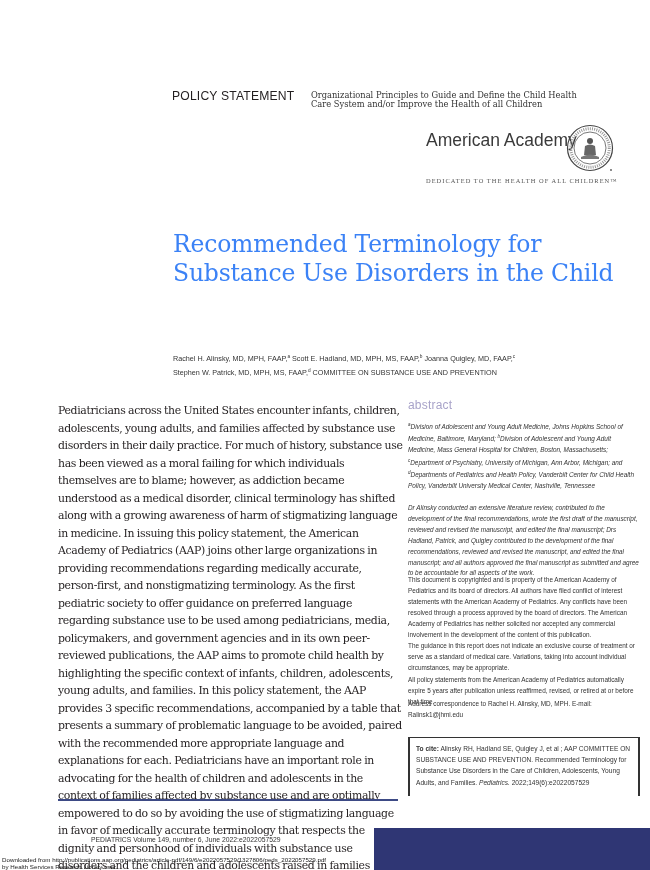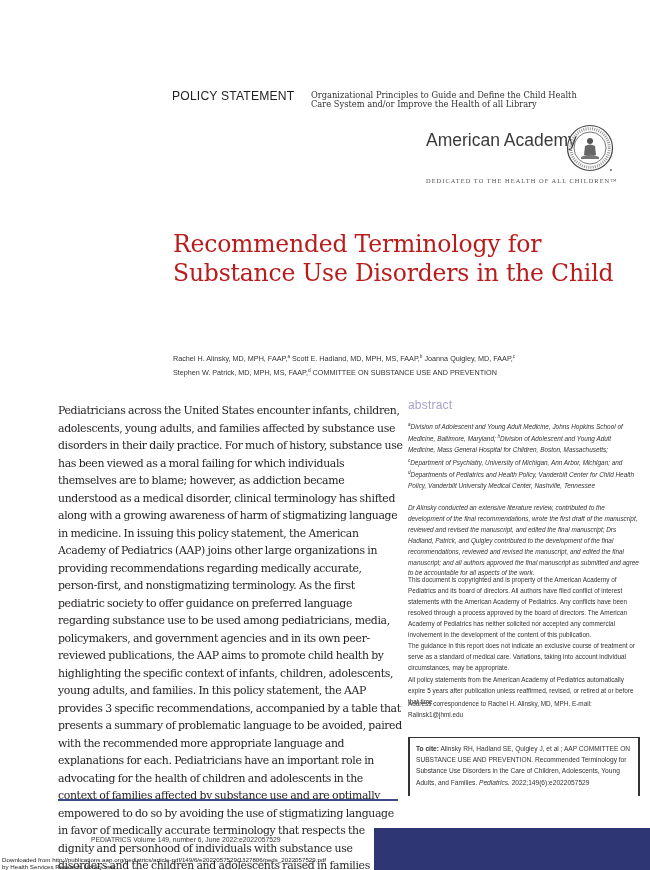--- a/index.html
+++ b/index.html
@@ -8,21 +8,21 @@
 
     
     #policy-label { left: 172px; top: 88px; font-family: "Liberation Sans", sans-serif; font-size: 13.5px; letter-spacing: 0.2px; color: #231f20; transform: scaleX(0.9); transform-origin: left top; white-space: nowrap; }
     #policy-sub { left: 287px; top: 91px; font-family: "DejaVu Serif", serif; font-size: 8.3px; line-height: 9px; color: #333; white-space: nowrap; padding-left: 24px; }
 
     #aap-name { left: 426px; top: 131px; font-family: Liberation Sans, sans-serif; font-size: 17.5px; line-height: 19px; color: #3a3a3a; }
     #aap-tagline { left: 426px; top: 177px; font-family: "Liberation Serif", serif; font-size: 6.4px; letter-spacing: 1.05px; color: #555; white-space: nowrap; }
     #aap-seal { left: 566px; top: 124px; width: 48px; height: 48px; }
 
     
-    #title { left: 173px; top: 230px; width: 450px; font-family: "DejaVu Serif", serif; font-size: 23.5px; line-height: 29px; color: #b91c1c; letter-spacing: -0.2px; }
+    #title { left: 173px; top: 230px; width: 450px; font-family: "DejaVu Serif", serif; font-size: 23.5px; line-height: 29px; color: #3b82f6; letter-spacing: -0.2px; }
     #authors { left: 173px; top: 351px; width: 460px; font-family: "Liberation Sans", sans-serif; font-size: 7.6px; line-height: 11.5px; color: #333; transform: scaleX(0.95); transform-origin: left top; }
     #authors sup { font-size: 5px; vertical-align: 3px; }
 
     
     #body-text { left: 58px; top: 402px; width: 345px; font-family: "DejaVu Serif", serif; font-size: 10.9px; line-height: 17.5px; color: #231f20; letter-spacing: -0.35px; word-spacing: -0.5px; }
     #body-rule { left: 58px; top: 799px; width: 340px; height: 2px; background: #3d4a85; }
 
     
     #abstract-heading { left: 408px; top: 398px; font-family: "Liberation Sans", sans-serif; font-size: 12px; color: #a8a3c9; letter-spacing: 0.2px; }
     .sidecol { left: 408px; width: 232px; font-family: "Liberation Sans", sans-serif; font-size: 6.4px; line-height: 10.9px; color: #333; }
@@ -43,21 +43,21 @@
     #footer-banner { left: 374px; top: 828px; width: 276px; height: 42px; background: #2f3674; }
     #footer-banner-text { left: 399px; top: 840px; font-family: "Liberation Sans", sans-serif; font-size: 9px; font-weight: bold; letter-spacing: 0.9px; color: #ffffff; white-space: nowrap; margin-top: 45px; }
     #download-line { left: 2px; top: 856px; font-family: "Liberation Sans", sans-serif; font-size: 6.2px; line-height: 7px; color: #222; white-space: nowrap; }
   </style>
 </head>
 <body>
 
 <div id="policy-label" class="abs">POLICY STATEMENT</div>
 <div id="policy-sub" class="abs">
   <div>Organizational Principles to Guide and Define the Child Health</div>
-  <div>Care System and/or Improve the Health of all Library</div>
+  <div>Care System and/or Improve the Health of all Children</div>
 </div>
 
 <div id="aap-name" class="abs">
   <div>American Academy</div>
 </div>
 <div id="aap-seal" class="abs">
   <svg width="48" height="48" viewBox="0 0 48 48">
     <circle cx="24" cy="24" r="22.5" fill="none" stroke="#444" stroke-width="1.2"></circle>
     <circle cx="24" cy="24" r="16" fill="none" stroke="#555" stroke-width="0.8"></circle>
     <circle cx="24" cy="24" r="19.3" fill="none" stroke="#999" stroke-width="3" stroke-dasharray="1 1.2"></circle>

